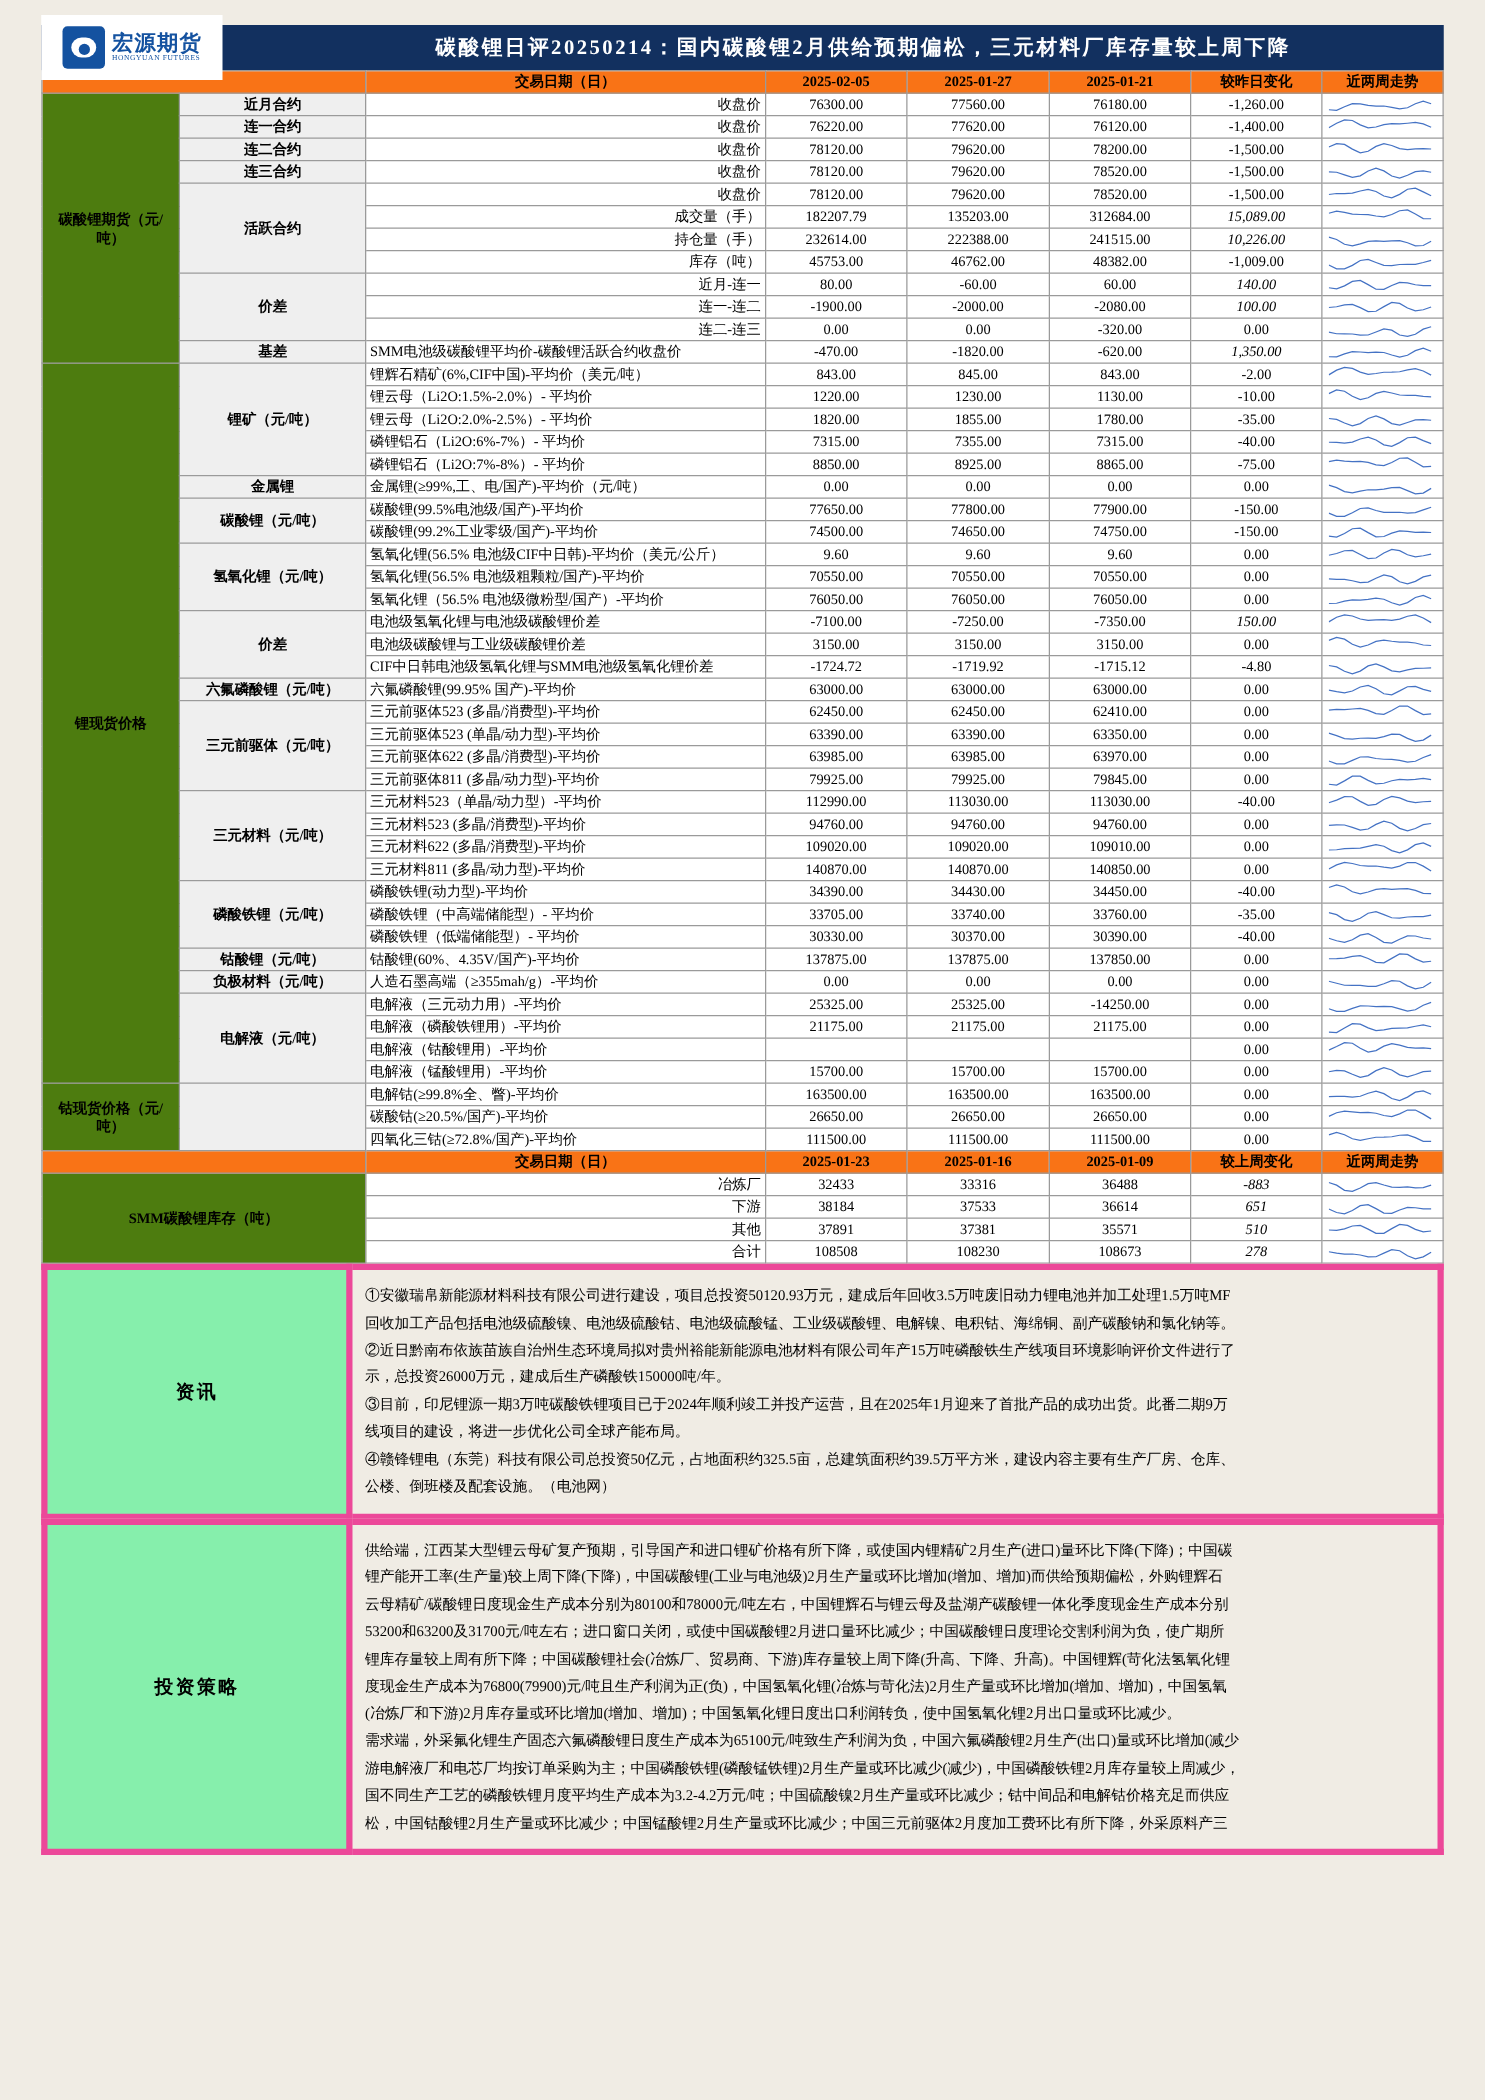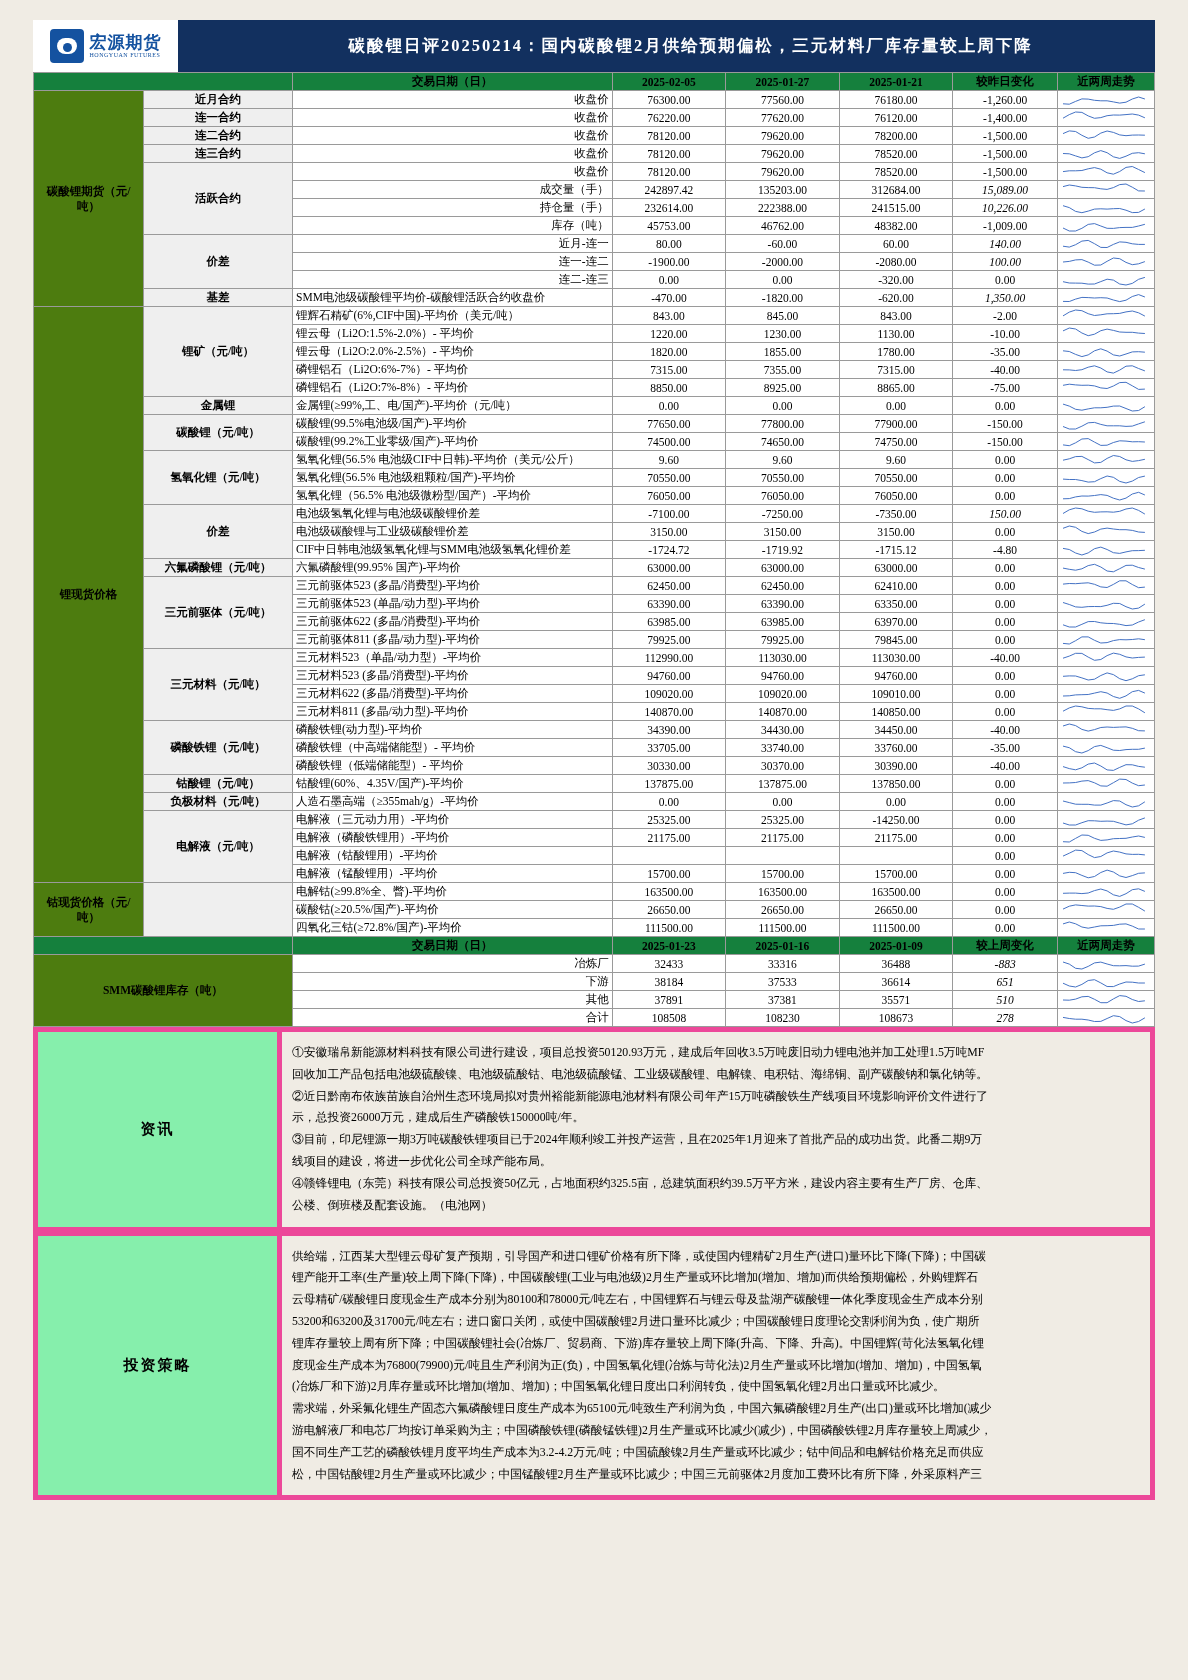--- a/index.html
+++ b/index.html
@@ -1,36 +1,36 @@
 <!DOCTYPE html>
 <html><head>
 <meta charset="utf-8">
 <style>
   html,body{margin:0;padding:0;background:#f0ece4;}
   body{font-family:"Liberation Serif","DejaVu Serif",serif;}
   .page{width:1188px;min-height:1680px;background:#f0ece4;position:relative;}
-  .header{display:flex;align-items:center;background:#12305f;height:52px;margin:20px 33px 0 33px;}
+  .header{display:flex;align-items:center;background:#12305f;height:36px;margin:20px 33px 0 33px;}
   .logo{width:145px;height:52px;background:#ffffff;display:flex;align-items:center;justify-content:center;flex:0 0 145px;}
   .logo-mark{width:34px;height:34px;border-radius:4px;background:#1452a0;position:relative;margin-right:6px;}
   .logo-mark:after{content:"";position:absolute;left:7px;top:9px;width:20px;height:16px;border-radius:50%/60%;background:#ffffff;}
   .logo-mark:before{content:"";position:absolute;left:13px;top:14px;width:9px;height:9px;background:#1452a0;border-radius:50%;z-index:2;}
   .logo-txt{display:flex;flex-direction:column;line-height:1.05;}
   .logo-cn{font-size:17px;font-weight:bold;color:#1452a0;letter-spacing:1px;}
   .logo-en{font-size:6px;color:#1452a0;letter-spacing:.5px;}
   .header-title{flex:1;text-align:center;color:#ffffff;font-size:16.5px;font-weight:bold;letter-spacing:2px;padding-left:48px;}
 
   table.main{border-collapse:collapse;margin:0 33px;width:1122px;table-layout:fixed;background:#ffffff;}
   table.main td{border:1px solid #9a9a9a;font-size:11.5px;padding:1px 3px;height:15px;color:#000;}
   .c-grp{width:100px;text-align:center;font-weight:bold;font-size:12.5px;background:#4d7c0f;}
   .c-sub{width:135px;text-align:center;font-weight:bold;font-size:12px;background:#efefef;}
   .c-item{width:290px;text-align:left;padding-left:4px;}
   .c-val{width:103px;text-align:center;}
   .c-chg{width:95px;text-align:center;}
   .c-spark{width:88px;text-align:center;padding:0;}
-  .hdr{background:#15803d;text-align:center;font-weight:bold;font-size:12px;}
+  .hdr{background:#f97316;text-align:center;font-weight:bold;font-size:12px;}
   .itemctr{text-align:right;}
   .neg{color:#00a33c;}
   .pos{color:#c00000;font-style:italic;}
   .zero{color:#000000;}
   .spark svg{display:block;margin:0 auto;}
   .notes{margin:0 33px;width:1122px;border-collapse:collapse;table-layout:fixed;background:#f0ece4;}
   .notes td{border:5px solid #ec4899;vertical-align:middle;}
   .notes .lbl{width:237px;text-align:center;font-weight:bold;font-size:15px;letter-spacing:2px;background:#86efac;}
   .notes .body{padding:10px 8px 10px 10px;font-size:11.8px;line-height:1.85;color:#000;background:#f0ece4;}
   .notes .body p{margin:0;white-space:nowrap;overflow:hidden;}
@@ -133,21 +133,21 @@
           <td class="c-val">78520.00</td>
           <td class="c-chg neg">-1,500.00</td>
           <td class="c-spark spark">
             <svg width="86" height="15" viewBox="0 0 86 15">
               <polyline points="0.0,7.6 6.3,6.8 12.6,6.8 18.9,6.5 25.2,4.8 31.5,3.6 37.8,5.2 44.1,8.8 50.4,10.2 56.7,7.5 63.0,3.4 69.3,2.5 75.6,5.5 81.9,8.6" fill="none" stroke="#4472c4" stroke-width="1"></polyline>
             </svg>
           </td>
         </tr>
         <tr>
           <td class="c-item itemctr">成交量（手）</td>
-          <td class="c-val">242897.42</td>
+          <td class="c-val">182207.79</td>
           <td class="c-val">135203.00</td>
           <td class="c-val">312684.00</td>
           <td class="c-chg pos">15,089.00</td>
           <td class="c-spark spark">
             <svg width="86" height="15" viewBox="0 0 86 15">
               <polyline points="0.0,4.6 6.3,3.0 12.6,3.9 18.9,5.3 25.2,5.6 31.5,5.7 37.8,6.8 44.1,7.4 50.4,5.6 56.7,2.6 63.0,2.0 69.3,5.2 75.6,8.9 81.9,9.0" fill="none" stroke="#4472c4" stroke-width="1"></polyline>
             </svg>
           </td>
         </tr>
         <tr>

